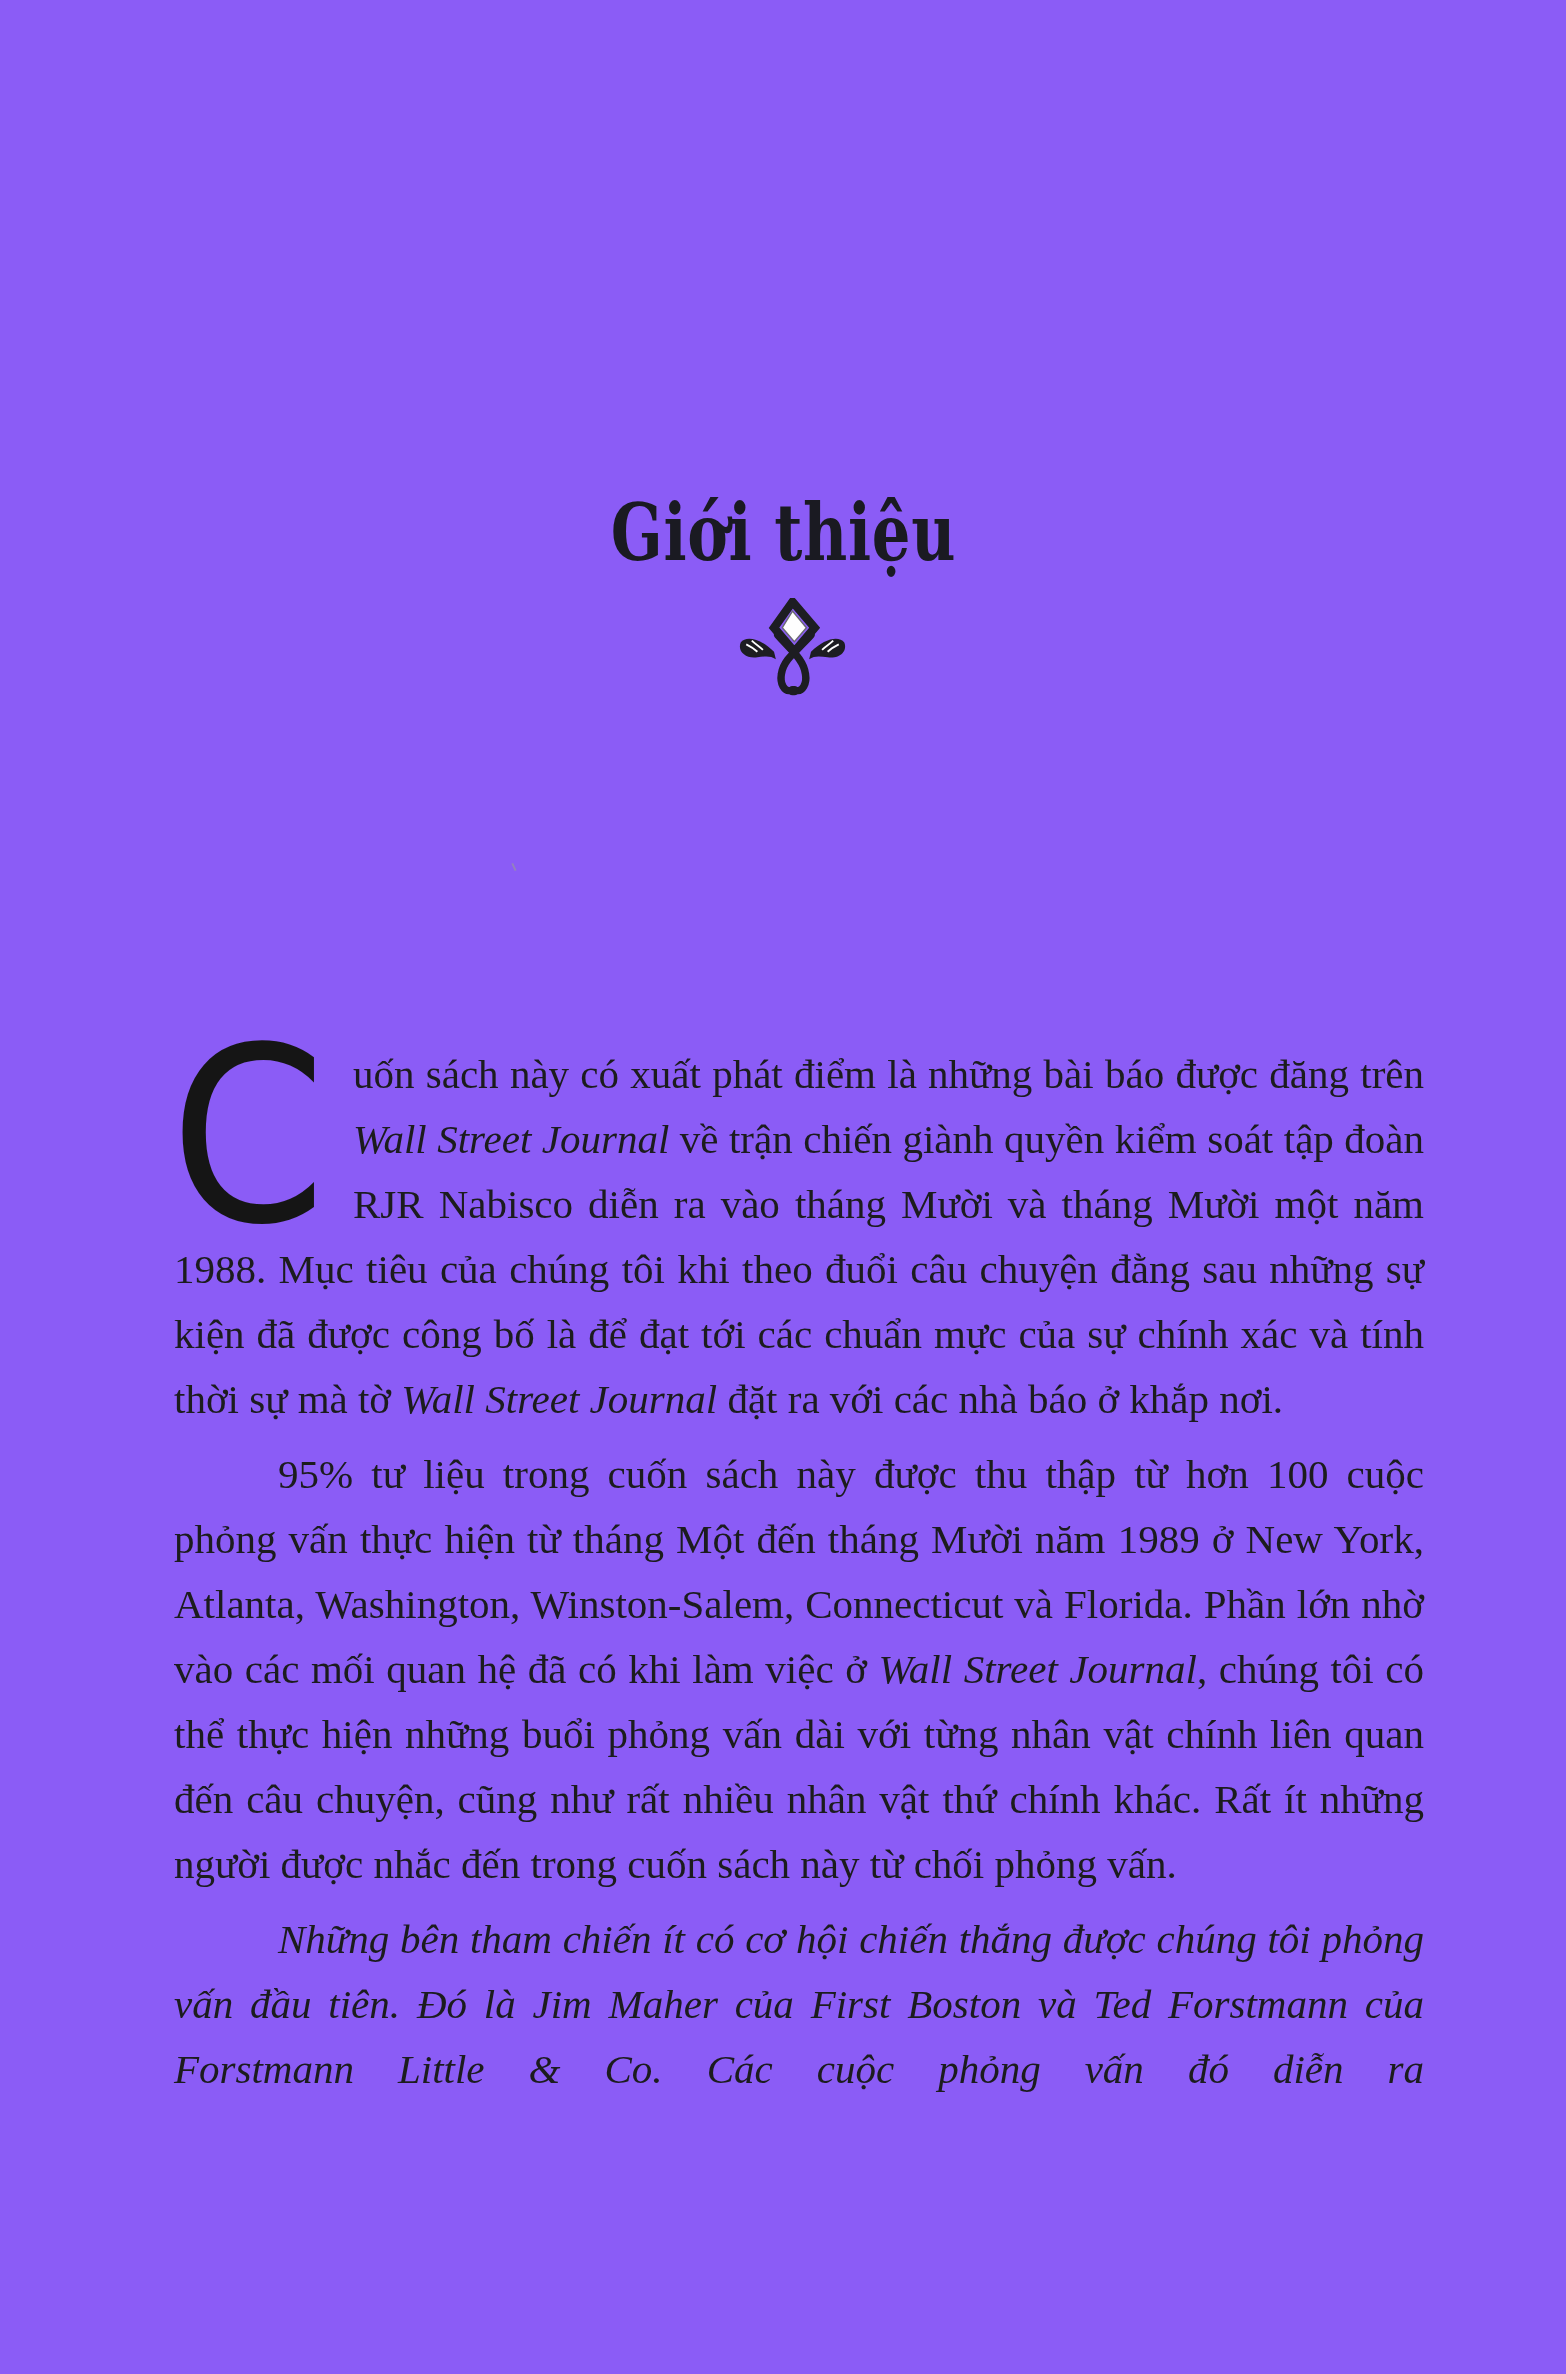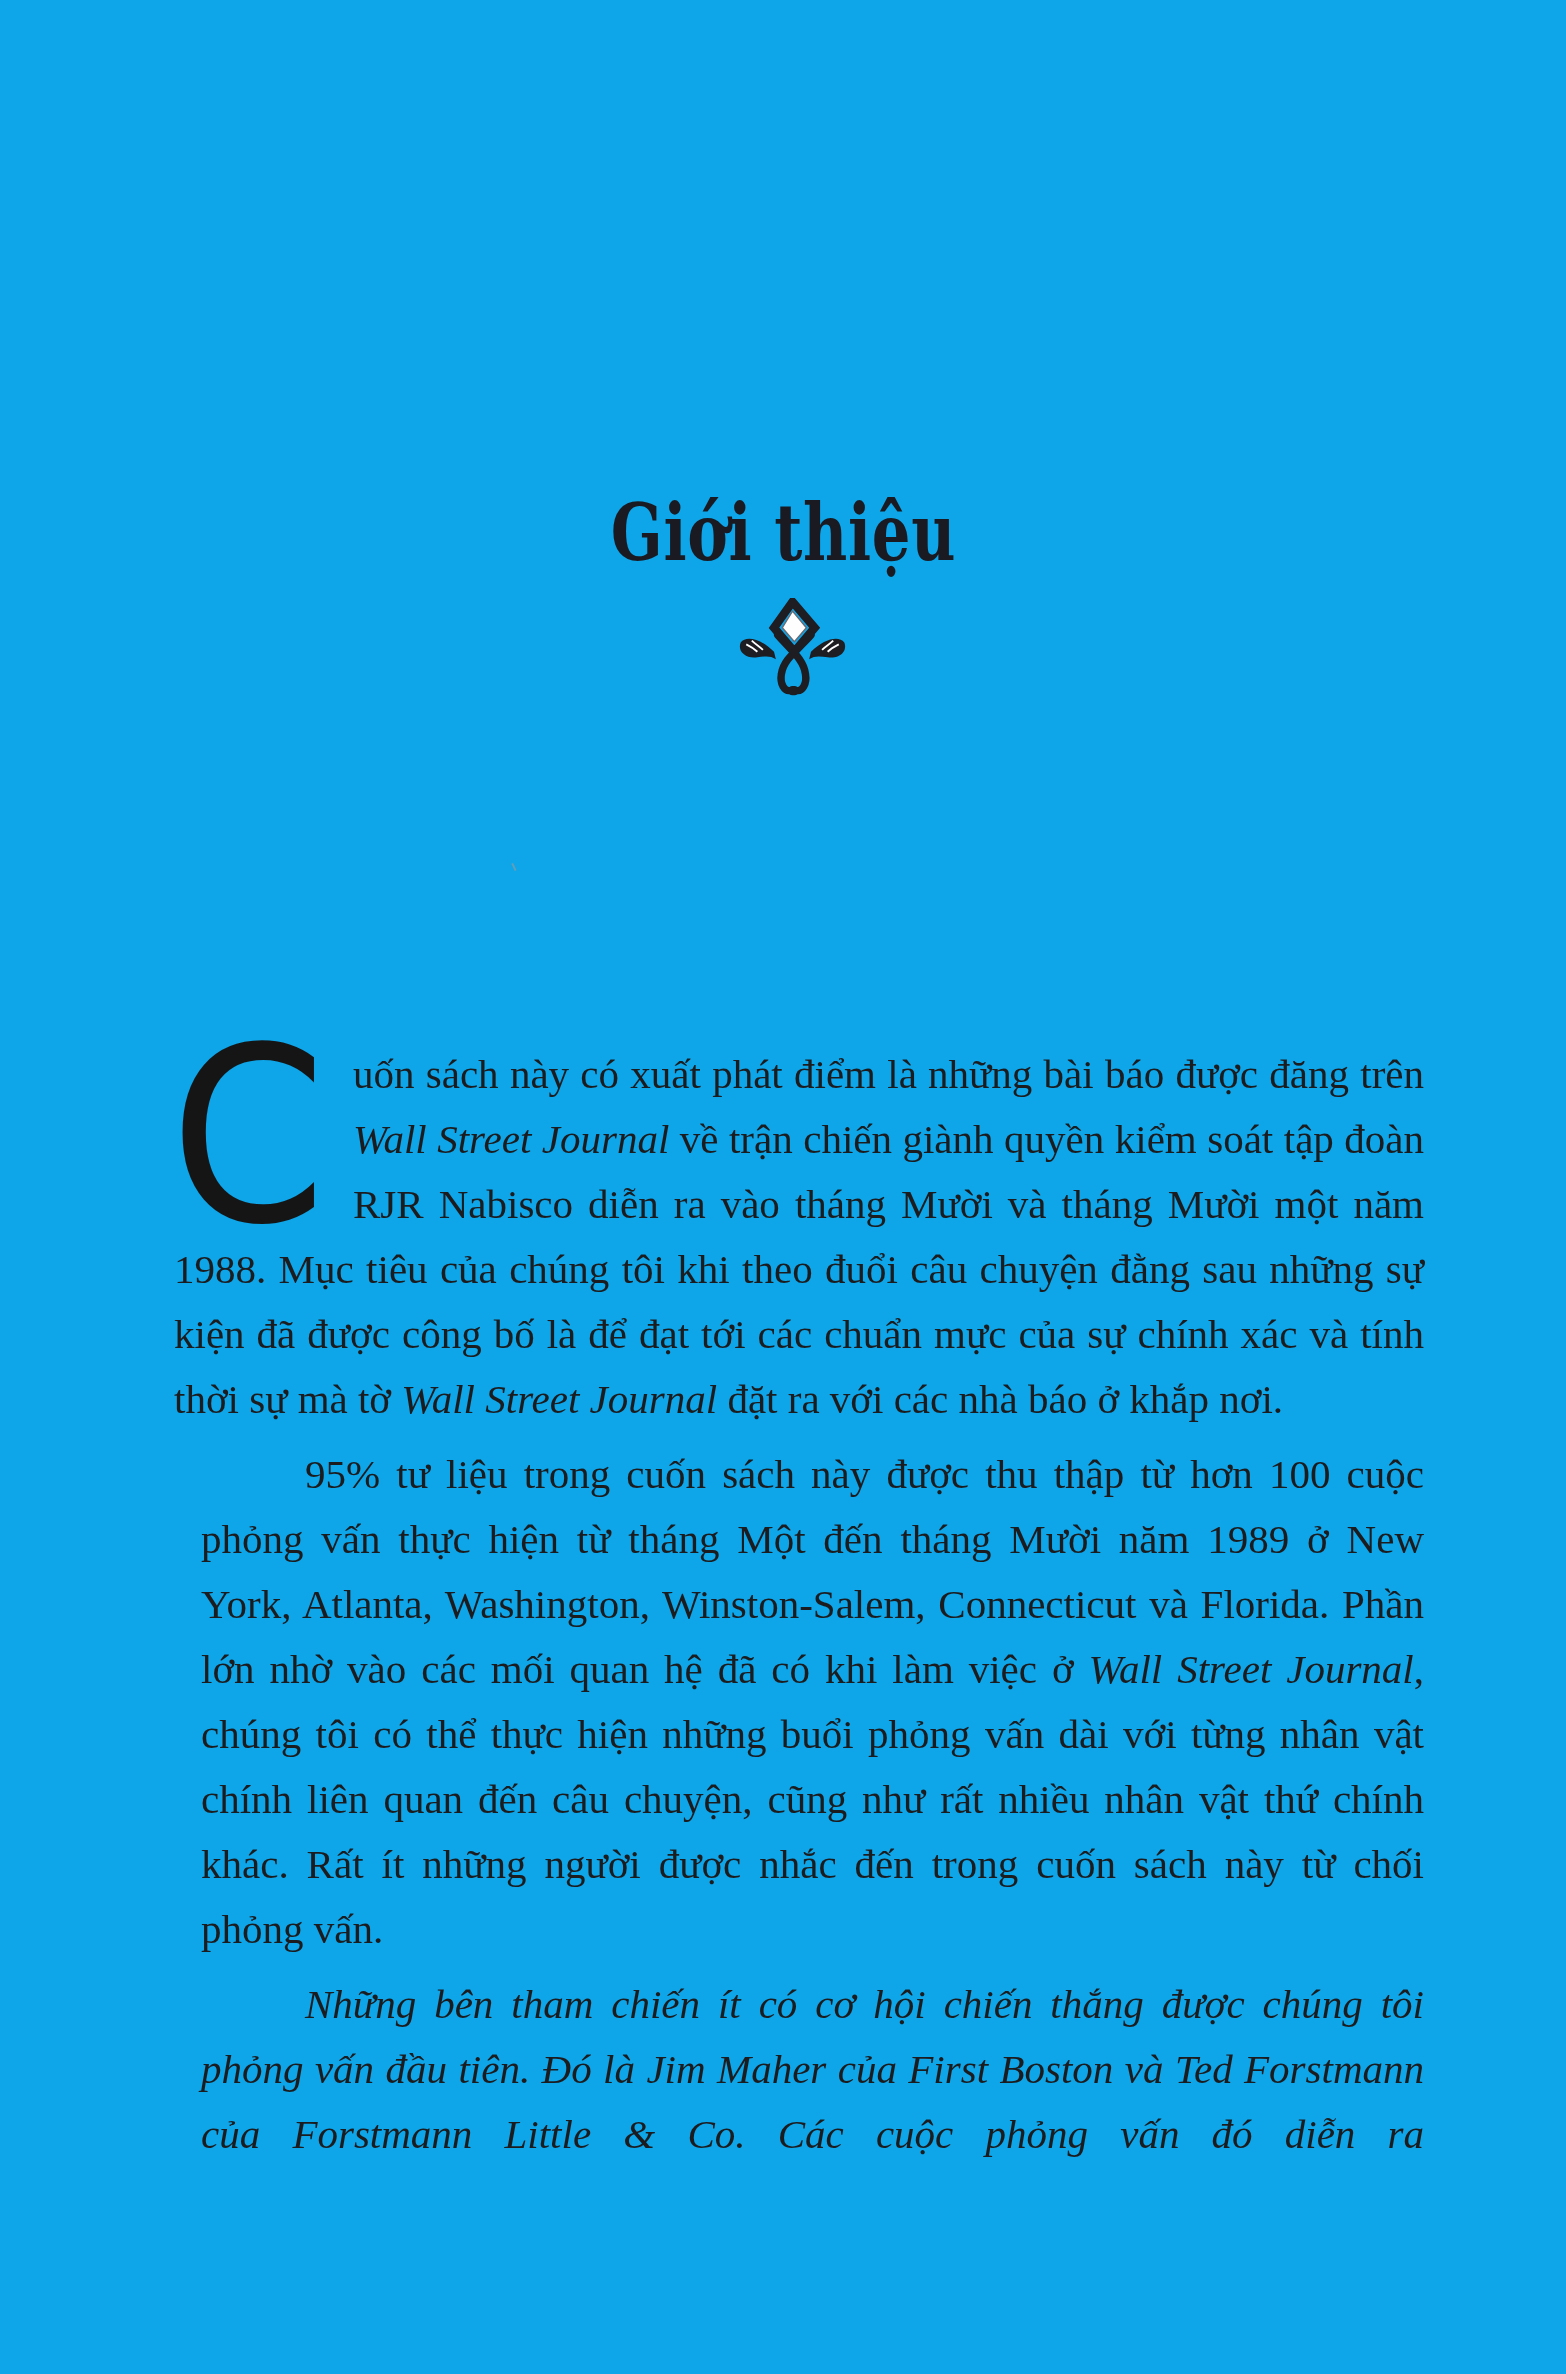--- a/index.html
+++ b/index.html
@@ -12,21 +12,21 @@
       height: 2375px;
       position: relative;
       overflow: hidden;
       color: #1c1c1e;
     }
     .page {
       position: absolute;
       left: 0; top: 0;
       width: 1567px;
       height: 2375px;
-      background: #0ea5e9;
+      background: #8b5cf6;
     }
     .chapter-title {
       position: absolute;
       left: 0;
       width: 1567px;
       top: 490px;
       text-align: center;
       font-family: "DejaVu Serif", serif;
       font-size: 78px;
       font-weight: 700;
@@ -54,21 +54,20 @@
       line-height: 65px;
       color: #1c1c1e;
       text-align: justify;
       text-align-last: left;
     }
     .body-text p {
       margin: 0 0 10.2px 0;
     }
     .body-text p.indent {
       text-indent: 104px;
-      margin-left: 27px;
     }
     .drop-cap {
       float: left;
       font-family: "DejaVu Sans", sans-serif;
       font-weight: 400;
       font-size: 243px;
       line-height: 186px;
       height: 186px;
       margin: 1.9px 13px 0 -3.7px;
       color: #151515;

